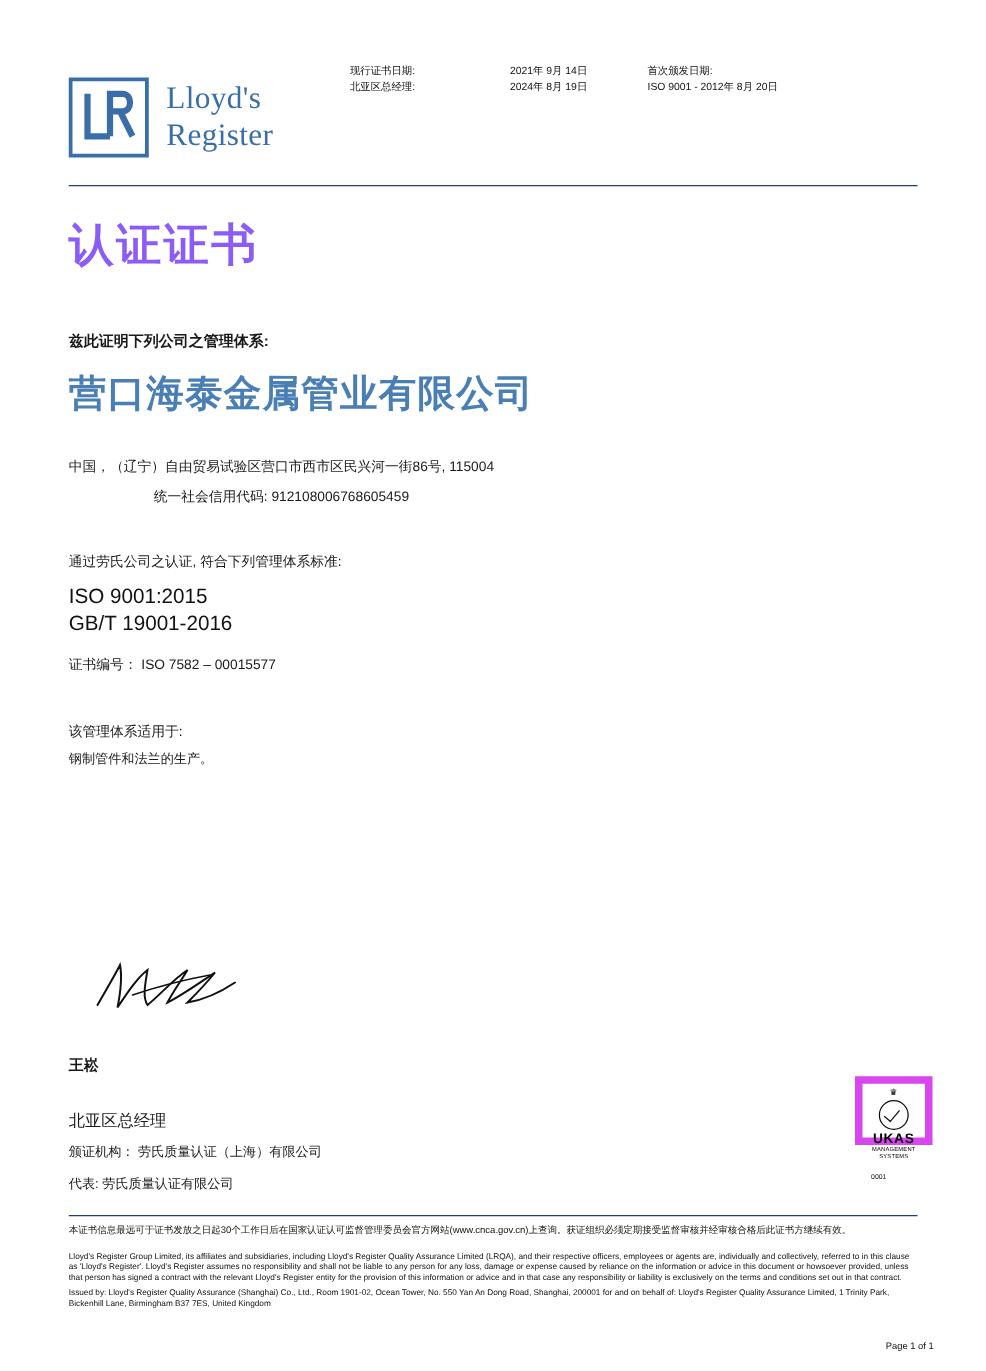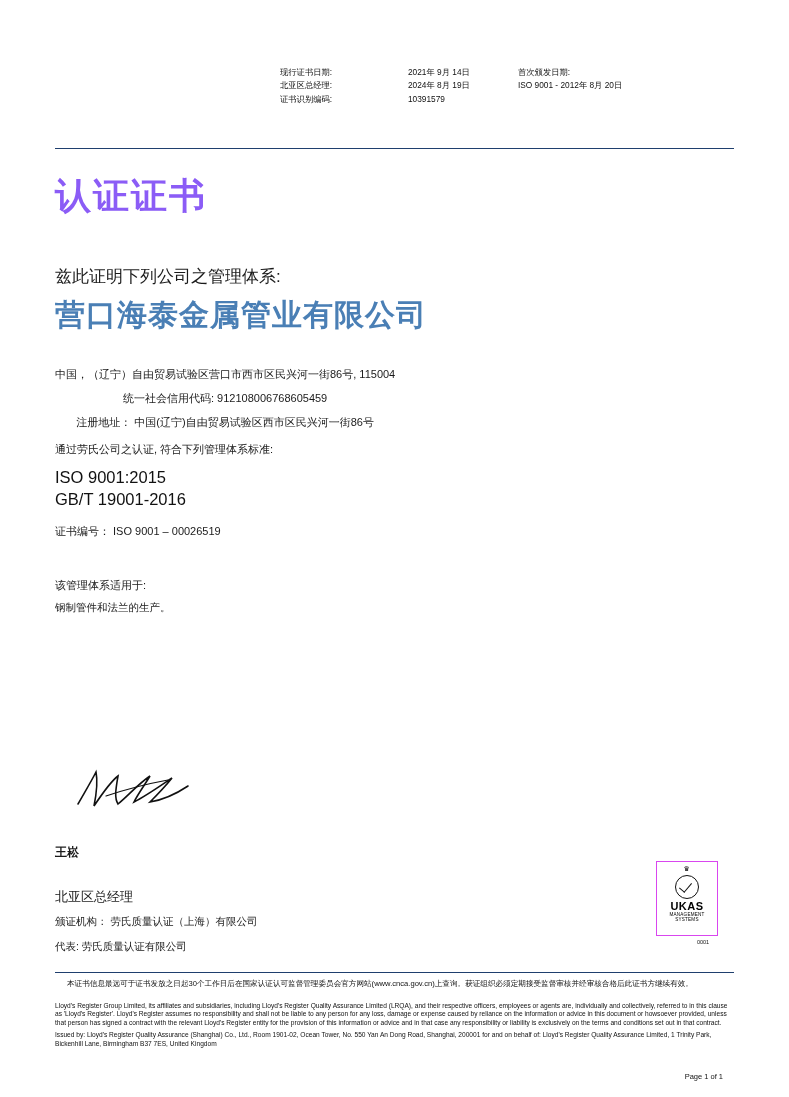--- a/index.html
+++ b/index.html
@@ -56,21 +56,20 @@
   }
 
   .meta {
     position: absolute;
     left: 280px;
     top: 0px;
     font-size: 8.3px;
     color: #111;
     line-height: 1.62;
     width: 470px;
-    margin-top: 16px;
   }
   .meta-col {
     display: inline-block;
     vertical-align: top;
   }
   .meta-col.c1 { width: 128px; }
   .meta-col.c2 { width: 110px; }
   .meta-col.c3 { width: 110px; }
   .meta-row { white-space: nowrap; }
 
@@ -92,23 +91,23 @@
     font-weight: bold;
     letter-spacing: 2px;
     color: #8b5cf6;
   }
 
   
   .intro {
     position: absolute;
     left: 55px;
     top: 265px;
-    font-size: 17px;
-    color: #1a1a1a;
-    font-weight: normal;
+    font-size: 12px;
+    color: #1a1a1a;
+    font-weight: bold;
   }
   .company {
     position: absolute;
     left: 55px;
     top: 295px;
     font-size: 30px;
     font-weight: bold;
     color: #4a7fb5;
     letter-spacing: 1px;
   }
@@ -199,25 +198,25 @@
     position: absolute;
     left: 55px;
     top: 940px;
     font-size: 10.5px;
     color: #1a1a1a;
   }
 
   
   .ukas {
     position: absolute;
-    left: 656px;
+    left: 684px;
     top: 861px;
     width: 62px;
-    height: 75px;
-    border: 1px solid #d946ef;
+    height: 55px;
+    border: 6px solid #d946ef;
     box-sizing: border-box;
     text-align: center;
     font-size: 6px;
   }
   .ukas .crown {
     margin-top: 3px;
     font-size: 7px;
     letter-spacing: .5px;
   }
   .ukas .tick {
@@ -267,83 +266,91 @@
     background: #1f3f6e;
   }
   .footer-cn {
     position: absolute;
     left: 55px;
     top: 978px;
     width: 680px;
     font-size: 7.6px;
     line-height: 11px;
     color: #111;
-    margin-left: 12px;
   }
   .footer-en {
     position: absolute;
     left: 55px;
     top: 1002px;
     width: 680px;
     font-size: 6.6px;
     line-height: 8.4px;
     color: #111;
     text-align: left;
   }
   .footer-en p { margin: 0 0 4px 0; }
   .page-num {
     position: absolute;
-    right: 66px;
+    right: 42px;
     top: 1072px;
     font-size: 7.5px;
     color: #111;
     padding-left: 40px;
   }
 </style>
 </head>
 <body>
 
 <div class="page">
 
   <div class="header">
 
+    <div class="logo-block">
+      <div class="logo-mark">
+        <svg width="58" height="58" viewBox="0 0 58 58" aria-hidden="true">
+          <path d="M12 10 L12 44 L30 44" fill="none" stroke="#3a6ea8" stroke-width="5"></path>
+          <path d="M30 44 L30 10 L40 10 C48 10 48 24 40 24 L30 24" fill="none" stroke="#3a6ea8" stroke-width="5"></path>
+          <path d="M38 24 L48 44" fill="none" stroke="#3a6ea8" stroke-width="5"></path>
+        </svg>
+      </div>
+      <div class="logo-text">
+        <div>Lloyd's</div>
+        <div>Register</div>
+      </div>
+    </div>
 
     <div class="meta">
       <div class="meta-row">
         <span class="meta-col c1">现行证书日期:</span><span class="meta-col c2">2021年 9月 14日</span><span class="meta-col c3">首次颁发日期:</span>
       </div>
       <div class="meta-row">
         <span class="meta-col c1">北亚区总经理:</span><span class="meta-col c2">2024年 8月 19日</span><span class="meta-col c3">ISO 9001 - 2012年 8月 20日</span>
       </div>
-      <div class="meta-row">
-        <span class="meta-col c1">证书识别编码:</span><span class="meta-col c2">10391579</span>
-      </div>
     </div>
   </div>
 
   <div class="rule"></div>
 
   <div class="cert-title">认证证书</div>
 
   <div class="intro">兹此证明下列公司之管理体系:</div>
   <div class="company">营口海泰金属管业有限公司</div>
 
   <div class="addr-lines">
     <div>中国，（辽宁）自由贸易试验区营口市西市区民兴河一街86号, 115004</div>
     <div>统一社会信用代码: 912108006768605459</div>
-    <div>注册地址：  中国(辽宁)自由贸易试验区西市区民兴河一街86号</div>
   </div>
 
   <div class="std-lead">通过劳氏公司之认证, 符合下列管理体系标准:</div>
   <div class="standards">
     <div>ISO 9001:2015</div>
     <div>GB/T 19001-2016</div>
   </div>
 
-  <div class="cert-no">证书编号：  ISO 9001 – 00026519</div>
+  <div class="cert-no">证书编号：  ISO 7582 – 00015577</div>
 
   <div class="scope-head">该管理体系适用于:</div>
   <div class="scope-body">钢制管件和法兰的生产。</div>
 
   <div class="signature">
     <svg width="130" height="60" viewBox="0 0 130 60" aria-hidden="true">
       <path d="M6 44 C14 30 20 20 24 12 C26 22 24 36 22 46 C30 34 38 22 46 16 C44 28 42 38 46 44 C56 36 66 24 78 16 C72 26 66 34 62 42 C74 36 88 26 100 18 C92 28 84 36 78 42 C90 40 104 34 116 26" fill="none" stroke="#111" stroke-width="1.6" stroke-linecap="round"></path>
       <path d="M34 36 C52 30 74 24 96 20" fill="none" stroke="#111" stroke-width="1.2" stroke-linecap="round"></path>
     </svg>
   </div>

